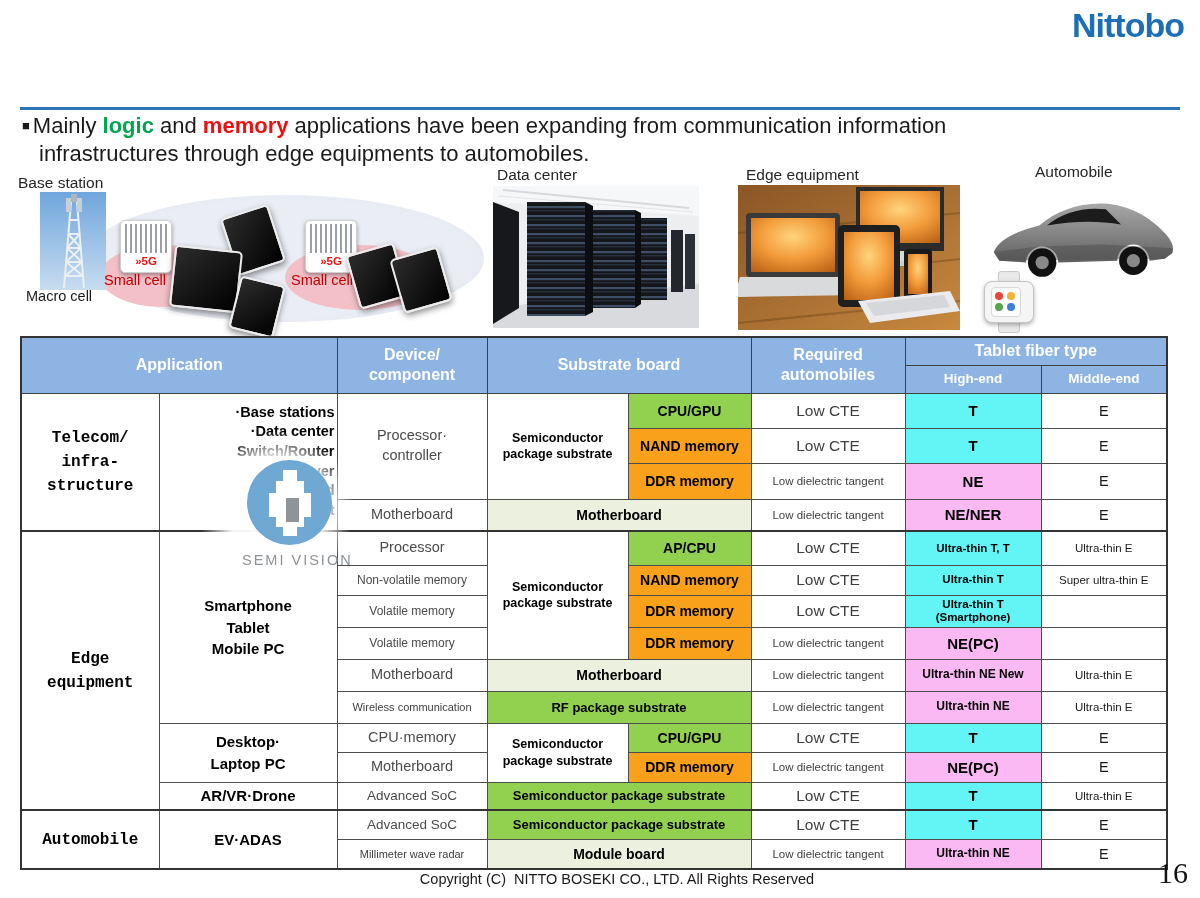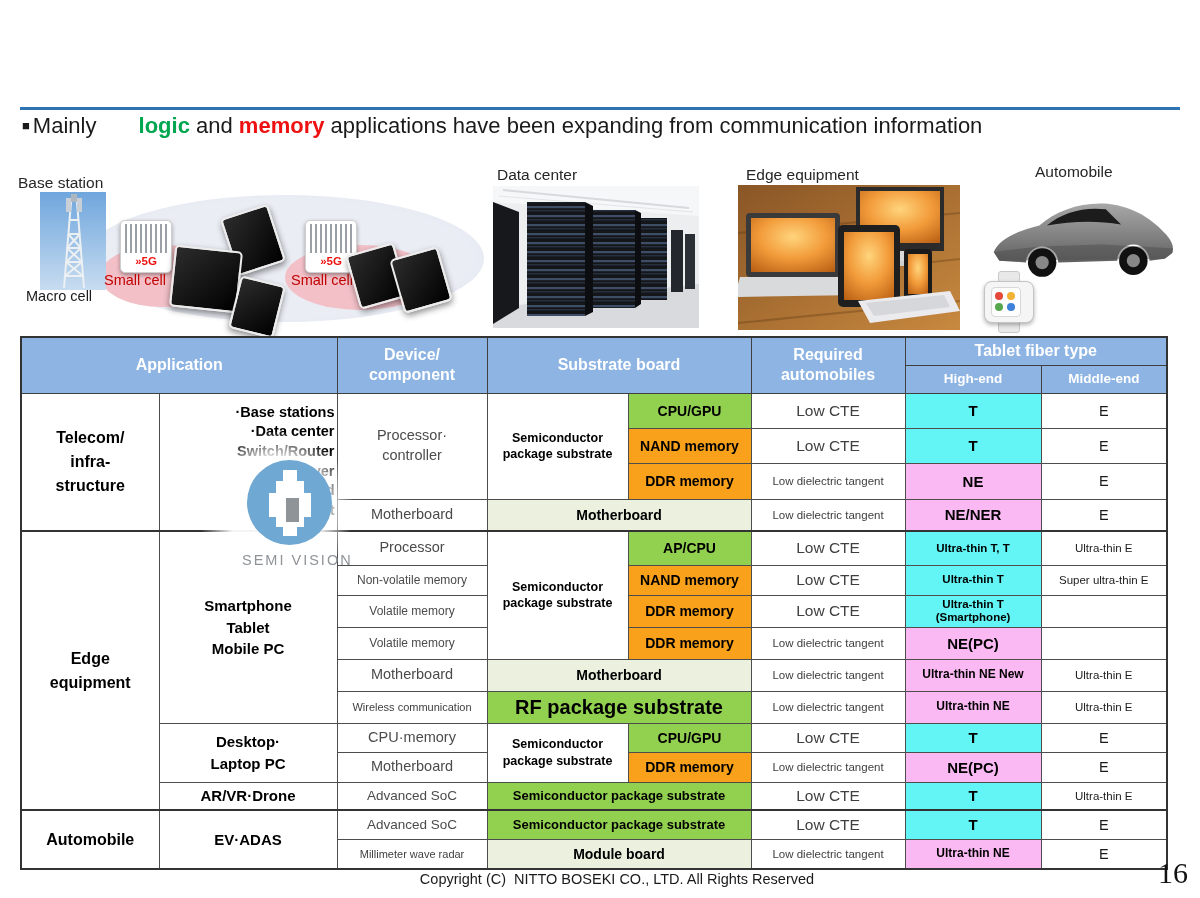--- a/index.html
+++ b/index.html
@@ -7,21 +7,21 @@
          font-family:"Liberation Sans", sans-serif;}
 
   
   .logo{position:absolute;top:6px;right:16px;font-size:34px;font-weight:bold;
         color:var(--logo-blue);letter-spacing:-1px;}
   .title{position:absolute;left:8px;top:50px;font-size:31px;font-weight:bold;color:#0d0d0d;
          white-space:nowrap;letter-spacing:0;}
   .title-rule{position:absolute;left:20px;top:107px;width:1160px;height:3px;background:var(--rule-blue);}
   .intro{position:absolute;left:22px;top:112px;font-size:22px;color:#1a1a1a;line-height:1.28;}
   .intro .sq{font-size:13px;vertical-align:3px;margin-right:3px;}
-  .intro .logic{color:var(--logic-green);font-weight:bold;margin-left:36px;}
+  .intro .logic{color:var(--logic-green);font-weight:bold;}
   .intro .memory{color:var(--memory-red);font-weight:bold;}
   .intro .l2{padding-left:17px;}
 
   
   .fig-label{font-size:15.5px;color:#262626;}
   .group{position:absolute;}
   
   .g-base{left:14px;top:160px;width:472px;height:172px;}
   .g-base .fig-label{position:absolute;left:4px;top:14px;}
   .ell-gray{position:absolute;left:71px;top:35px;width:399px;height:127px;border-radius:50%;
@@ -59,21 +59,21 @@
 
   
   .main-table{position:absolute;left:20px;top:336px;width:1146px;border-collapse:collapse;table-layout:fixed;
               border:2px solid #333;}
   .main-table th,.main-table td{border:1px solid #4d4d4d;text-align:center;vertical-align:middle;
               padding:0 2px;overflow:hidden;}
   .main-table th{background:var(--header-blue);color:#fff;font-weight:bold;font-size:16px;white-space:pre-line;line-height:1.25;}
   .main-table tr.h2 th{font-size:13.5px;}
   .main-table thead th{border-color:#404040;}
   tr.sect td{border-top:2px solid #333;}
-  td.app1{font-size:16px;font-weight:bold;white-space:pre-line;line-height:1.5;color:#000;}
+  td.app1{font-size:16px;font-weight:bold;white-space:pre-line;line-height:1.5;color:#000;font-family:Liberation Mono, monospace;}
   td.items{font-size:14.5px;font-weight:bold;text-align:right;white-space:pre-wrap;line-height:1.36;padding-left:8px;color:#000;}
   td.app2{font-size:15px;font-weight:bold;white-space:pre-line;line-height:1.42;color:#000;}
   td.dev{font-size:14.5px;color:#4b4b4b;white-space:pre-line;line-height:1.35;}
   td.dev-s{font-size:12px;color:#4b4b4b;}
   td.dev-xs{font-size:11px;color:#3f3f3f;}
   td.sub{font-size:12.5px;font-weight:bold;white-space:pre-line;line-height:1.3;color:#000;}
   td.chip-g{background:var(--green);font-weight:bold;font-size:14px;color:#000;}
   td.chip-o{background:var(--orange);font-weight:bold;font-size:14px;color:#000;}
   td.span-g{background:var(--green);font-weight:bold;font-size:13px;color:#000;}
   td.span-b{background:var(--beige);font-weight:bold;font-size:14px;color:#000;}
@@ -96,24 +96,26 @@
   
   .copyright{position:absolute;left:0;top:871px;width:1200px;text-align:center;font-size:14.5px;color:#1a1a1a;
              white-space:pre;transform:translateX(17px);}
   .page-num{position:absolute;right:12px;top:856px;font-size:30px;color:#111;font-family:"Liberation Serif",serif;}
 </style>
 </head>
 <body>
 
 <div class="slide">
 
+  <div class="logo">Nittobo</div>
   <div class="title-rule"></div>
 
   <div class="intro">
     <div><span class="sq">■</span><span>Mainly </span><span class="logic">logic</span><span> and </span><span class="memory">memory</span><span> applications have been expanding from communication information</span></div>
+    <div class="l2">infrastructures through edge equipments to automobiles.</div>
   </div>
 
   <div class="group g-base">
     <span class="fig-label">Base station</span>
     <div class="ell-gray"></div>
     <div class="ell-pink" style="left:86px;top:85px;width:125px;height:62px;"></div>
     <div class="ell-pink" style="left:271px;top:85px;width:150px;height:65px;"></div>
     <div class="tower">
       <svg width="66" height="98" viewBox="0 0 66 98">
         <g stroke="#ECF0F3" stroke-width="2" fill="none">
@@ -349,21 +351,21 @@
       </tr>
       <tr style="height:32px;">
         <td class="dev">Motherboard</td>
         <td class="span-b" colspan="2">Motherboard</td>
         <td class="perf-s">Low dielectric tangent</td>
         <td class="hi-p hs" style="font-size:12px;">Ultra-thin NE New</td>
         <td class="mid-s">Ultra-thin E</td>
       </tr>
       <tr style="height:32px;padding-left:24px;">
         <td class="dev-xs">Wireless communication</td>
-        <td class="span-g" colspan="2" style="font-size:20px;margin-top:29px;">RF package substrate</td>
+        <td class="span-g" colspan="2" style="font-size:13px;margin-top:29px;">RF package substrate</td>
         <td class="perf-s">Low dielectric tangent</td>
         <td class="hi-p hs" style="font-size:12px;">Ultra-thin NE</td>
         <td class="mid-s">Ultra-thin E</td>
       </tr>
       <tr style="height:29px;">
         <td class="app2" rowspan="2">Desktop·
 Laptop PC</td>
         <td class="dev">CPU·memory</td>
         <td class="sub" rowspan="2">Semiconductor
 package substrate</td>

